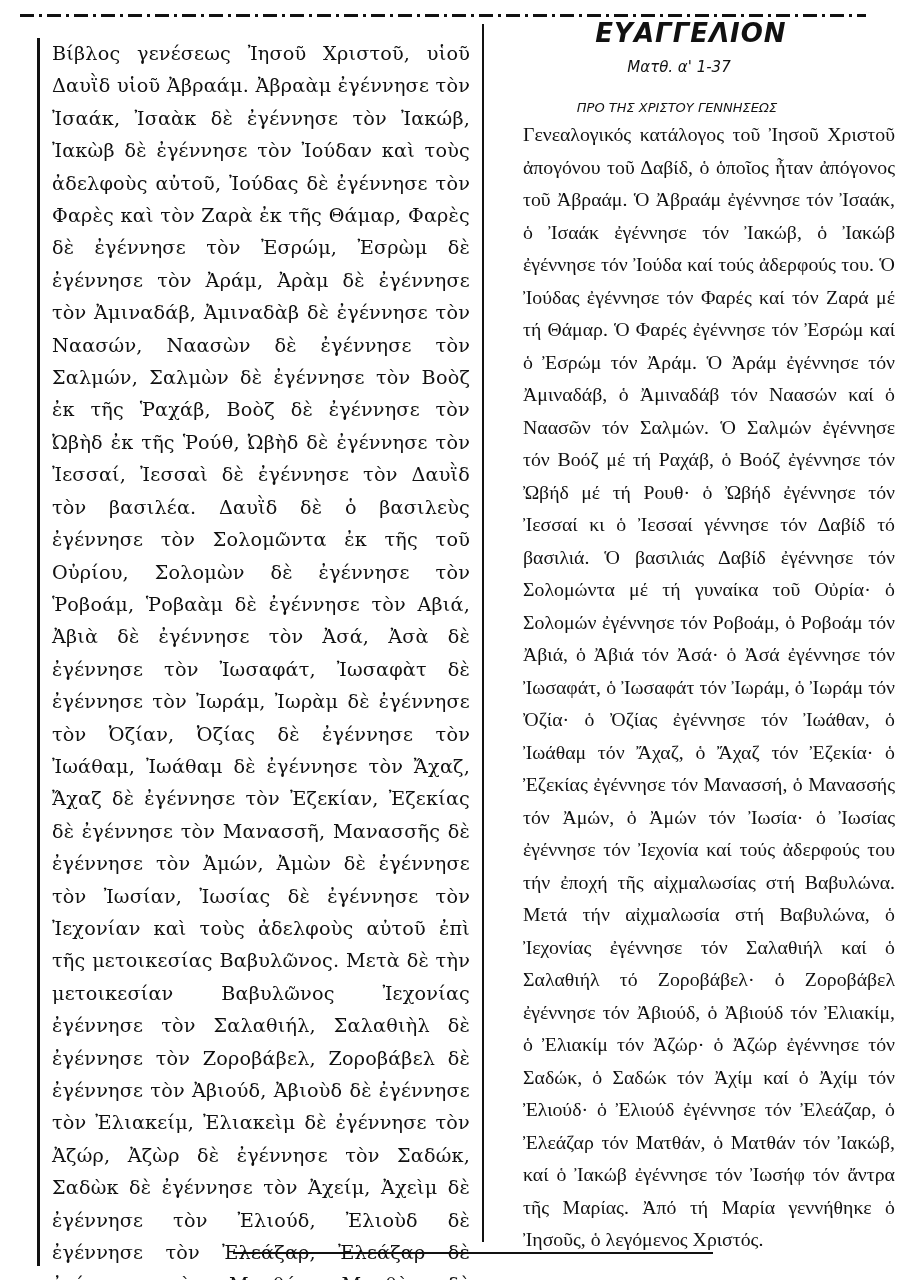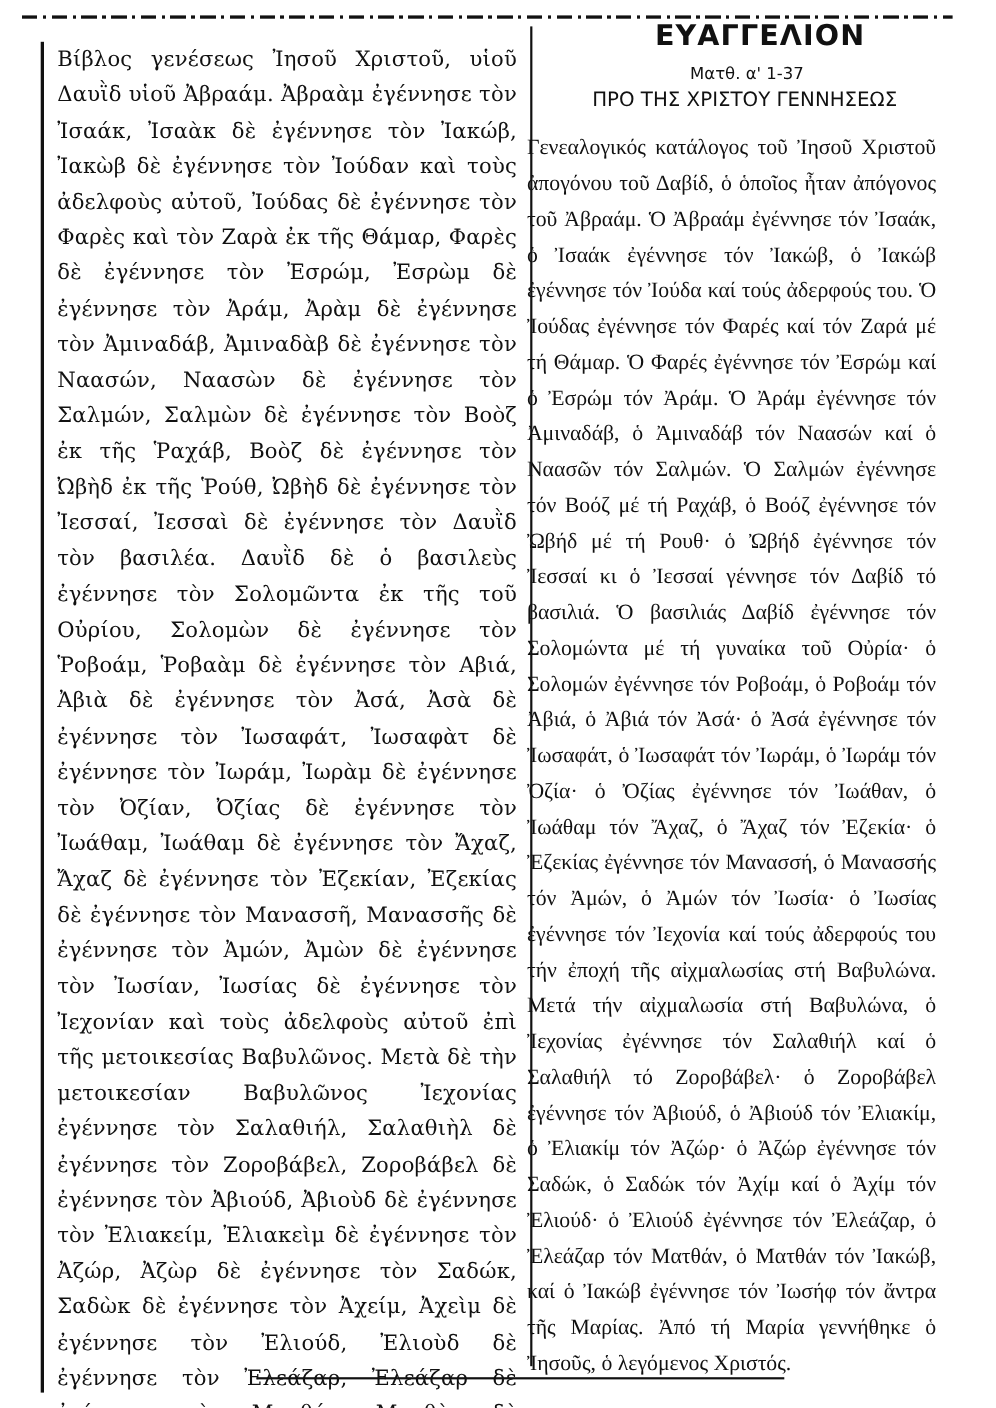--- a/index.html
+++ b/index.html
@@ -12,27 +12,27 @@
   .col-divider { position: absolute; left: 482px; top: 24px; width: 2px; height: 1218px; background: #111; }
   .bottom-rule { position: absolute; left: 233px; top: 1252px; width: 480px; height: 2px; background: #111; }
 
   .left-col {
     position: absolute; left: 52px; top: 38px; width: 418px;
     font-family: "DejaVu Serif", serif; font-size: 19.2px; line-height: 32.4px;
     text-align: justify; text-align-last: left; letter-spacing: 0.2px;
   }
   .header {
     position: absolute; left: 496px; top: 16px; width: 400px; text-align: center;
-    font-family: "DejaVu Sans", sans-serif; 
+    font-family: "DejaVu Sans", sans-serif; font-style: italic;
   }
   .header .title { font-size: 26px; font-weight: bold; letter-spacing: 1px; line-height: 34px; margin-left: -10px; }
   .header .ref { font-size: 15px; line-height: 22px; margin-top: 6px; margin-left: -34px; }
-  .header .sub { font-size: 18px; line-height: 20px; margin-top: 3px; margin-left: -38px; }
+  .header .sub { font-size: 13px; line-height: 20px; margin-top: 20px; margin-left: -38px; }
   .right-col {
-    position: absolute; left: 479px; top: 118px; width: 372px;
+    position: absolute; left: 523px; top: 118px; width: 372px;
     font-family: "Liberation Serif", serif; font-size: 19.8px; line-height: 32.5px;
     text-align: justify; text-align-last: left;
   }
   p { margin: 0; }
 </style>
 </head>
 <body>
 
 <div class="topline"></div>
 <div class="left-border"></div>

